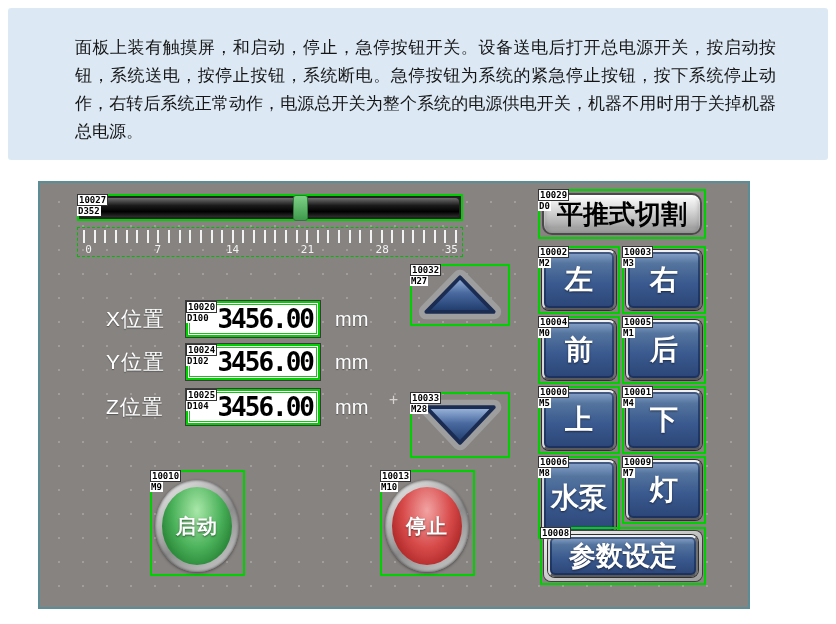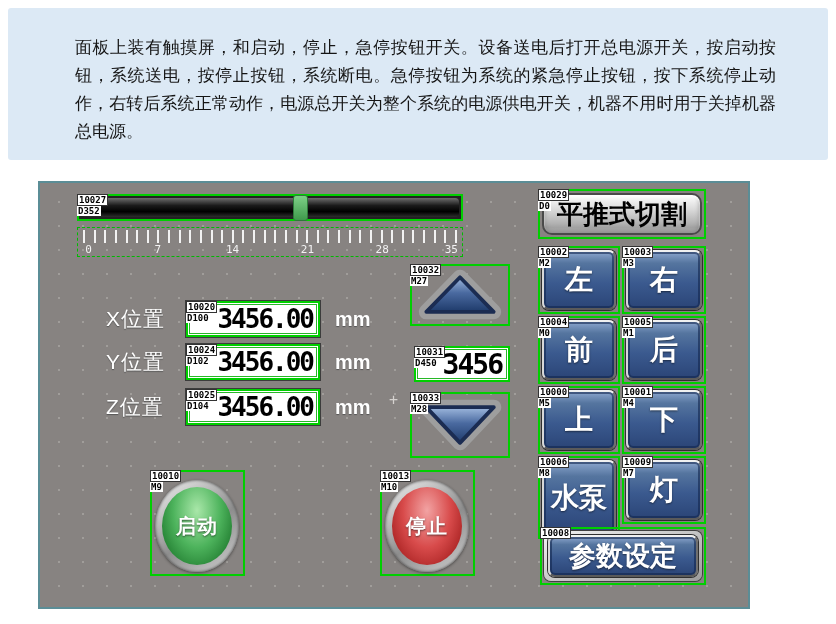--- a/index.html
+++ b/index.html
@@ -48,21 +48,21 @@
   .ruler-labels span:nth-child(6){left:98.5%;}
 
   
   .pos-row{position:absolute;display:flex;align-items:center;height:38px;left:66px;}
   .pos-label{width:80px;color:#fff;font-size:21px;letter-spacing:1px;text-shadow:0 1px 1px #555;}
   .num-field{position:relative;width:134px;height:36px;background:#fff;border:2px solid #00cf00;
     box-shadow:0 0 0 1px #3c3c3c;box-sizing:border-box;}
   .num-inner{position:absolute;inset:1px;border:1px solid #27b827;display:flex;align-items:center;
     justify-content:flex-end;padding-right:3px;}
   .lcd{font:bold 26px "DejaVu Sans Mono",monospace;letter-spacing:-2px;color:#000;}
-  .unit{margin-left:15px;color:#fff;font-size:20px;font-weight:bold;text-shadow:0 1px 1px #555;}
+  .unit{margin-left:15px;color:#fff;font-size:20px;font-weight:normal;text-shadow:0 1px 1px #555;}
 
   
   .arrow-box{width:100px;}
   .arrow-box svg{position:absolute;inset:0;width:100%;height:100%;}
 
   
   .feed{left:374px;top:163px;width:96px;height:36px;background:#fff;}
   .feed .num-inner{justify-content:flex-end;padding-right:4px;}
   .feed .lcd{font-size:28px;}
 
@@ -218,29 +218,20 @@
           </defs>
         <path d="M50 12 L86 49 L14 49 Z" fill="#9e9e9e" stroke="#9e9e9e" stroke-width="16" stroke-linejoin="round"></path>
         <path d="M50 12 L86 49 L14 49 Z" fill="url(#gu)" stroke="#1b2c52" stroke-width="4" stroke-linejoin="round"></path>
       </svg>
       <div class="tag">
         <span class="tid">10032</span>
           <span>M27</span>
       </div>
     </div>
 
-    <div class="widget feed">
-      <div class="tag">
-        <span class="tid">10031</span>
-          <span>D450</span>
-      </div>
-      <div class="num-inner">
-          <span class="lcd">3456</span>
-        </div>
-    </div>
 
     <div class="widget arrow-box" style="left:370px;top:209px;height:66px;">
       <svg viewBox="0 0 100 66">
         <defs>
             <linearGradient id="gd" x1="0" y1="0" x2="0" y2="1">
           <stop offset="0" stop-color="#9fb9de"></stop>
               <stop offset="0.45" stop-color="#4a6aa0"></stop>
               <stop offset="1" stop-color="#1e3a6a"></stop>
         </linearGradient>
           </defs>

